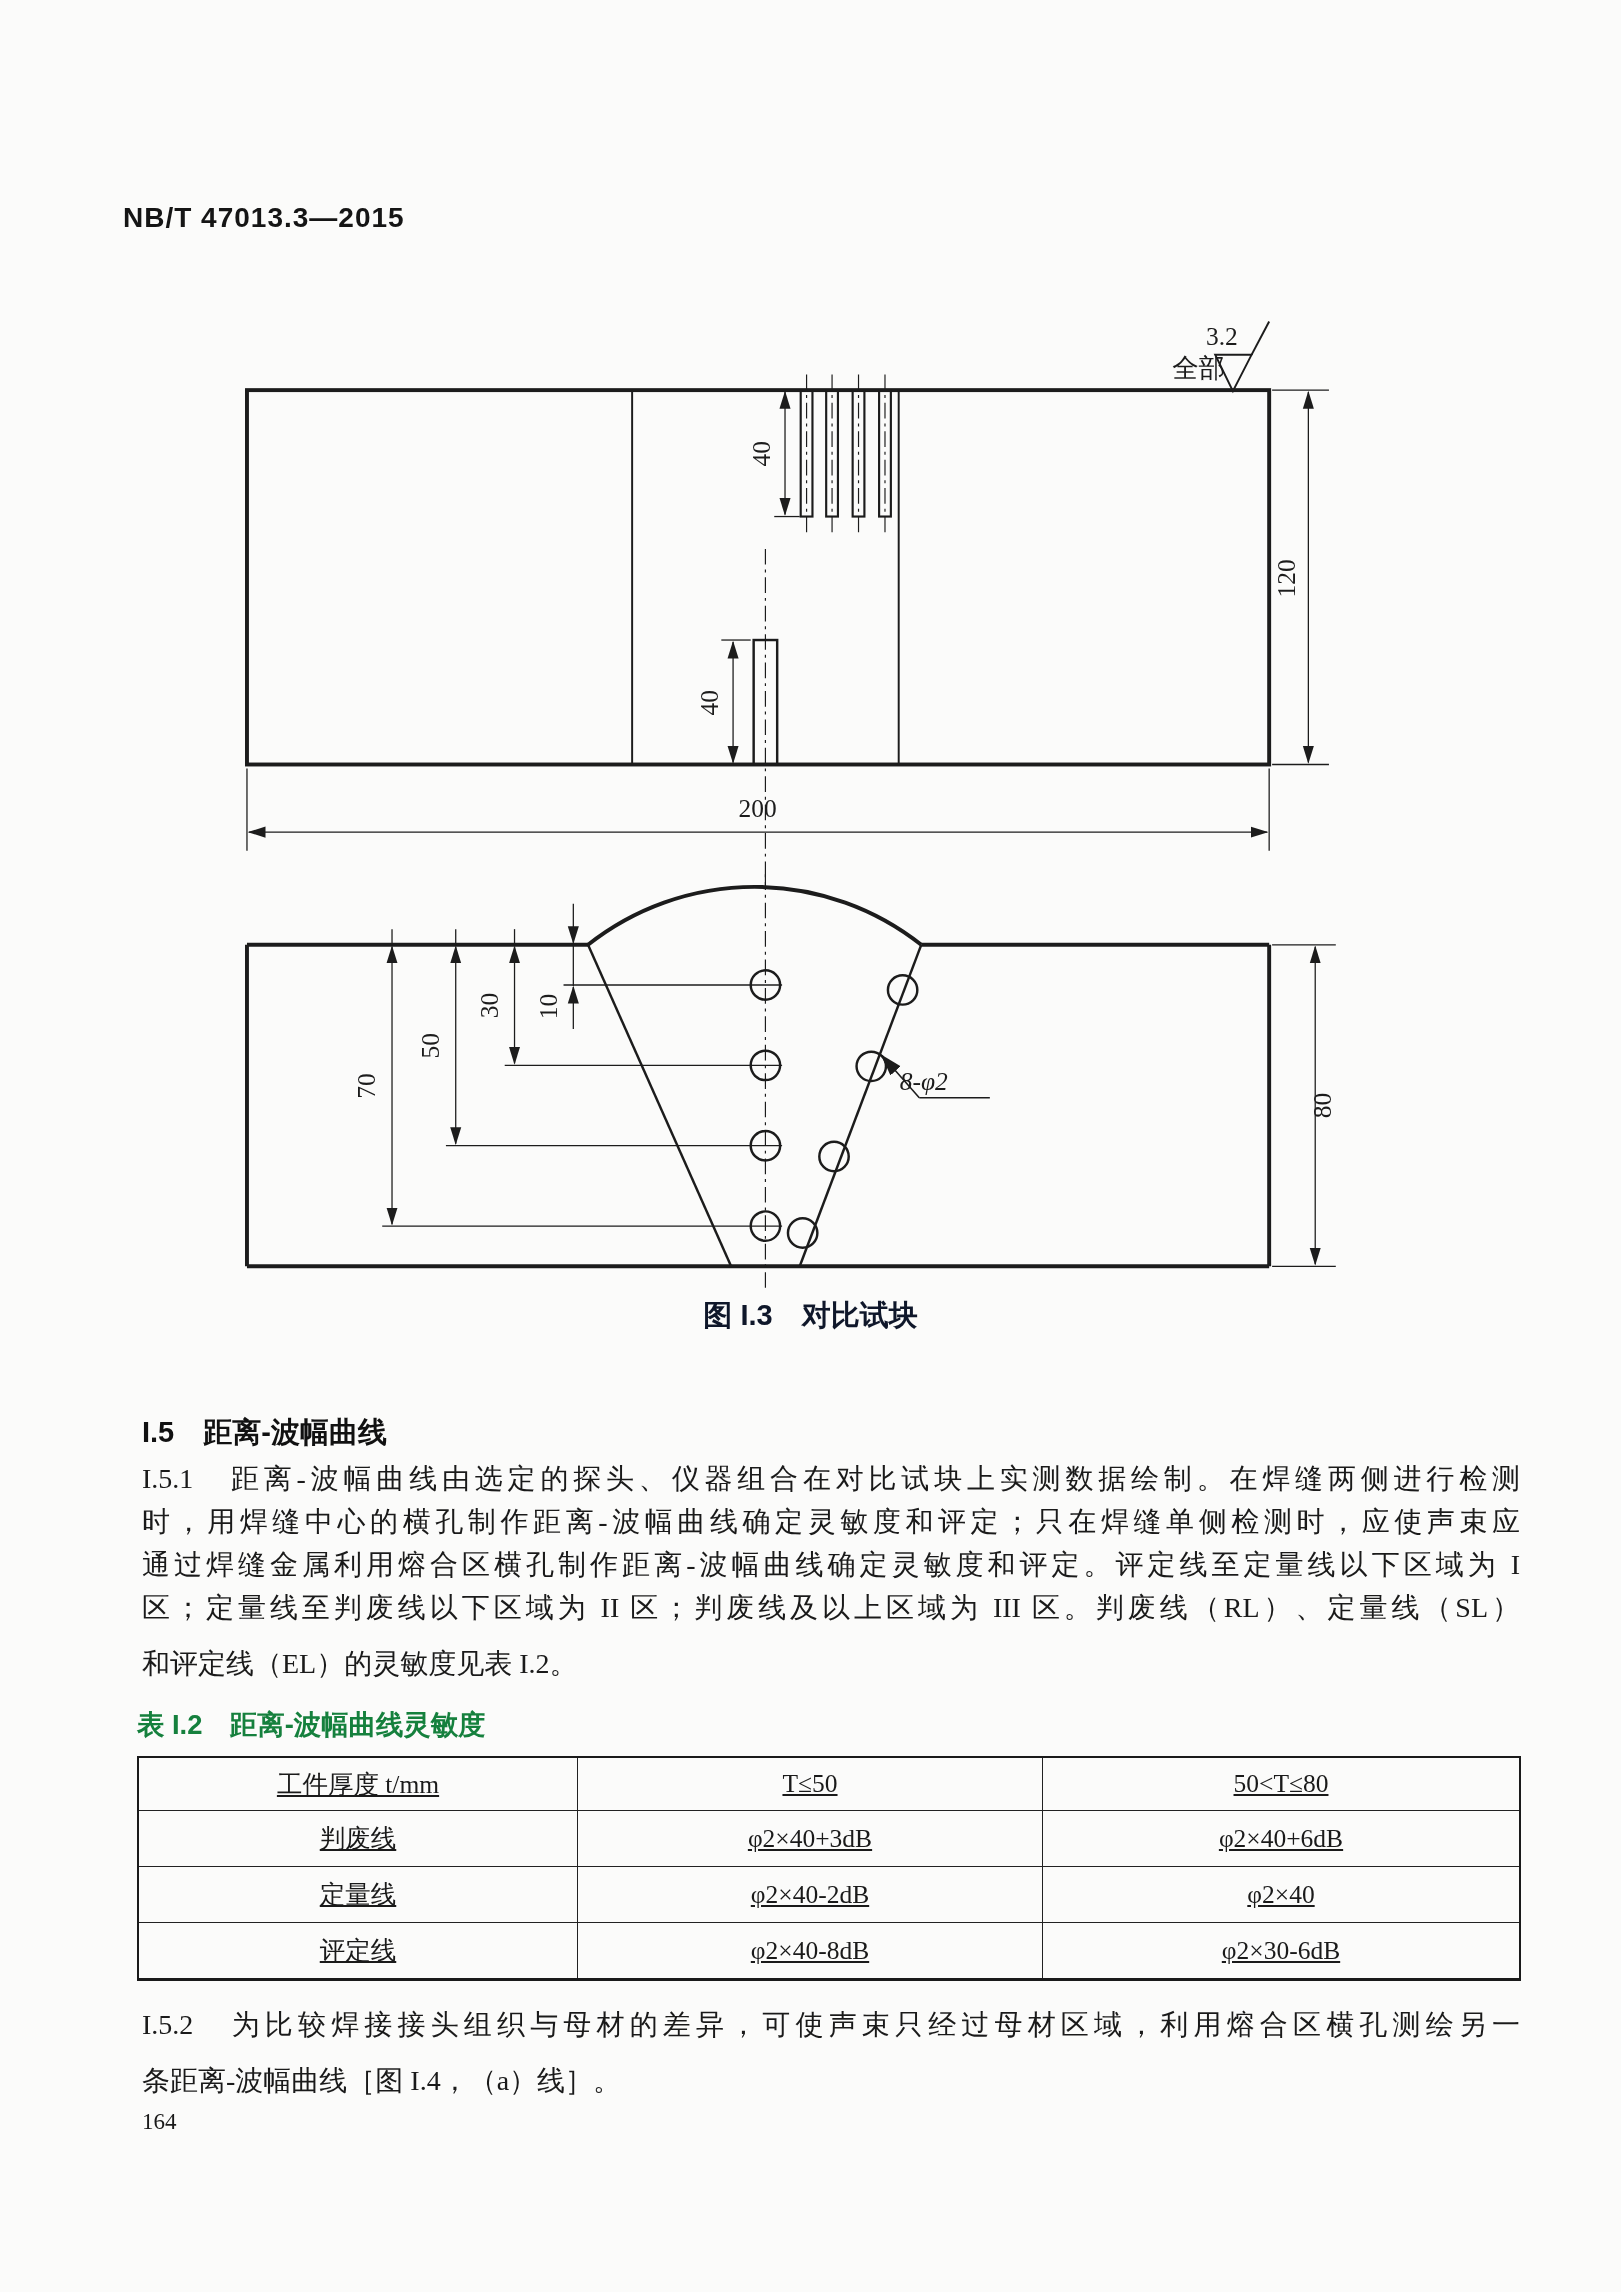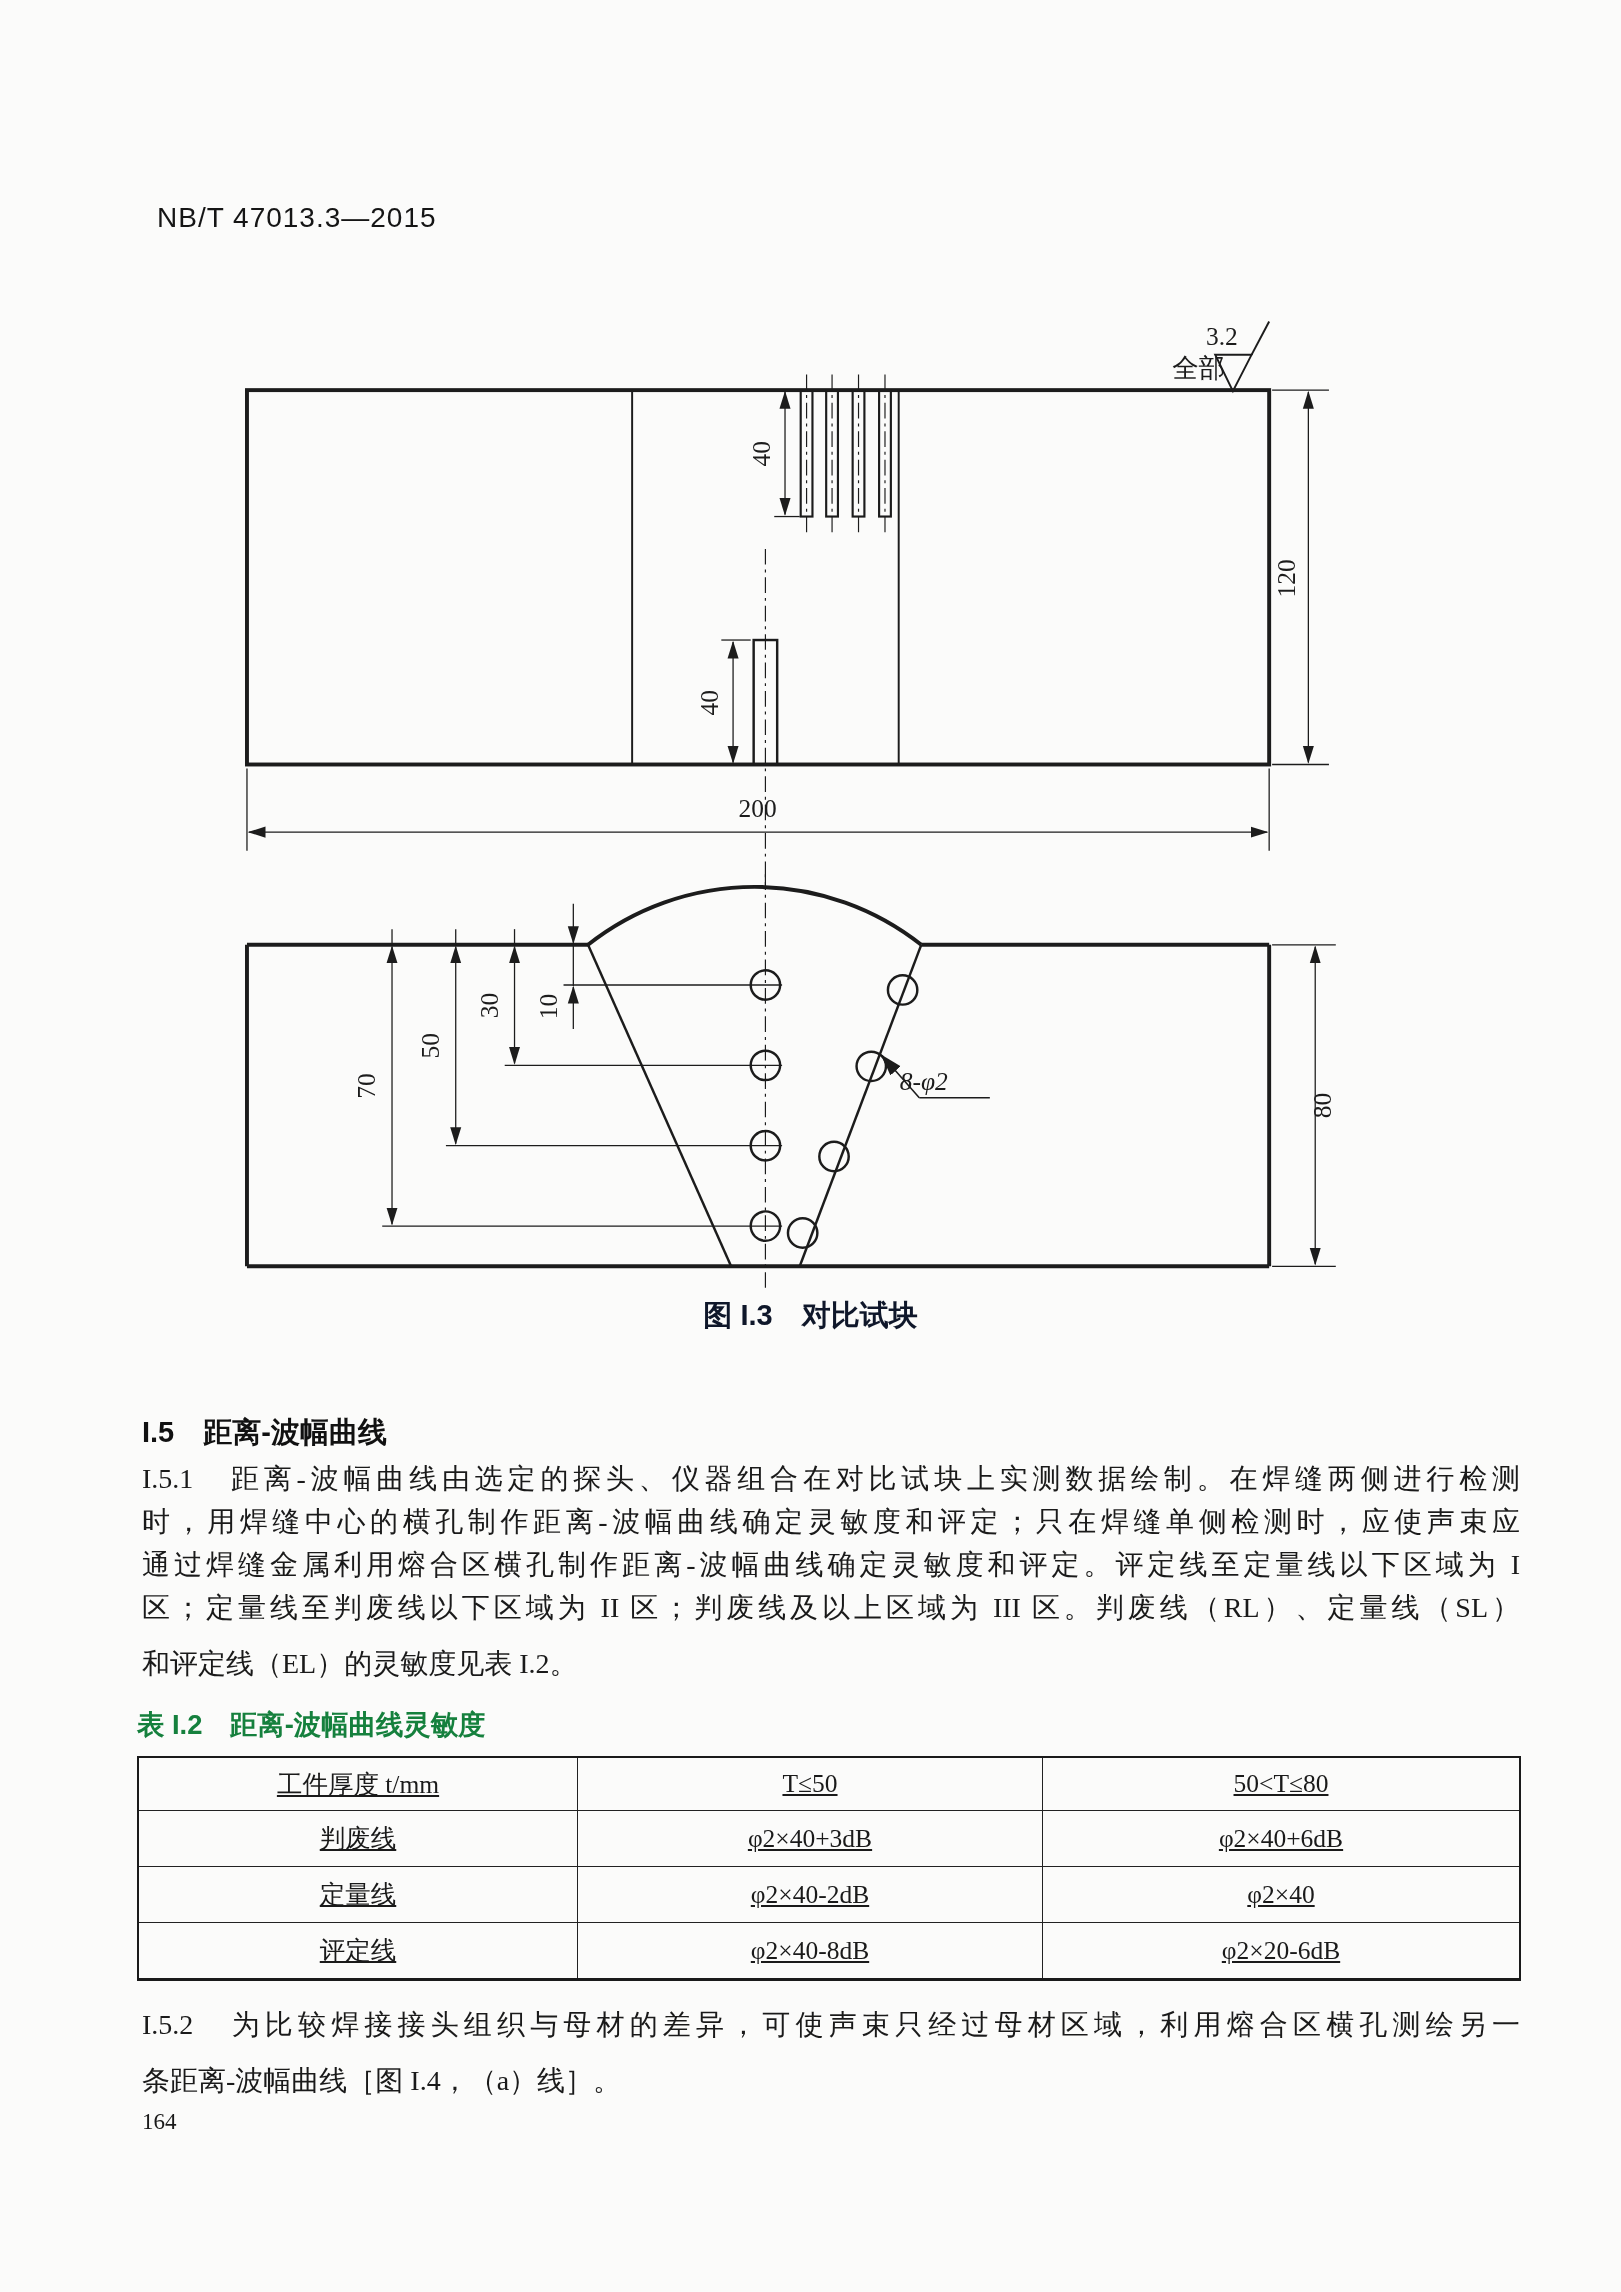--- a/index.html
+++ b/index.html
@@ -1,19 +1,19 @@
 <!DOCTYPE html>
 <html><head>
 <meta charset="utf-8">
 <style>
   html,body{margin:0;padding:0;background:#e8e8e8;}
   .page{position:relative;width:1621px;height:2293px;background:#fbfbfa;margin:0 auto;
         font-family:"Liberation Serif", serif;color:#1c1c1c;overflow:hidden;}
-  .doc-header{position:absolute;left:157px;top:202px;font-family:"Liberation Sans",sans-serif;
-        font-weight:400;font-size:28px;letter-spacing:1px;color:#151515;}
+  .doc-header{position:absolute;left:123px;top:202px;font-family:"Liberation Sans",sans-serif;
+        font-weight:700;font-size:28px;letter-spacing:1px;color:#151515;}
   .fig-svg{position:absolute;left:0;top:294px;width:1621px;height:1039px;}
   .fig-caption{position:absolute;left:0;top:1296px;width:1621px;text-align:center;
         font-family:"Liberation Sans",sans-serif;font-weight:700;font-size:29px;color:#0f172a;}
   .sec-heading{position:absolute;left:142px;top:1413px;font-family:"Liberation Sans",sans-serif;
         font-weight:700;font-size:29px;color:#111;}
   .para{position:absolute;left:142px;width:1378px;font-size:28px;line-height:43px;color:#1a1a1a;}
   .para-151{top:1457px;}
   .para-152{top:2003px;}
   .pline{text-align:justify;text-align-last:justify;white-space:nowrap;}
   .pline.last{text-align:left;text-align-last:auto;white-space:normal;margin-top:13px;}
@@ -201,21 +201,21 @@
         <td class="c3">φ2×40+6dB</td>
       </tr>
       <tr>
         <td class="c1">定量线</td>
         <td class="c2">φ2×40-2dB</td>
         <td class="c3">φ2×40</td>
       </tr>
       <tr>
         <td class="c1">评定线</td>
         <td class="c2">φ2×40-8dB</td>
-        <td class="c3">φ2×20-6dB</td>
+        <td class="c3">φ2×30-6dB</td>
       </tr>
     </tbody>
   </table>
 
   <div class="para para-152">
     <div class="pline">I.5.2　为比较焊接接头组织与母材的差异，可使声束只经过母材区域，利用熔合区横孔测绘另一</div>
     <div class="pline last">条距离-波幅曲线［图 I.4，（a）线］。</div>
   </div>
 
   <div class="page-num">164</div>

